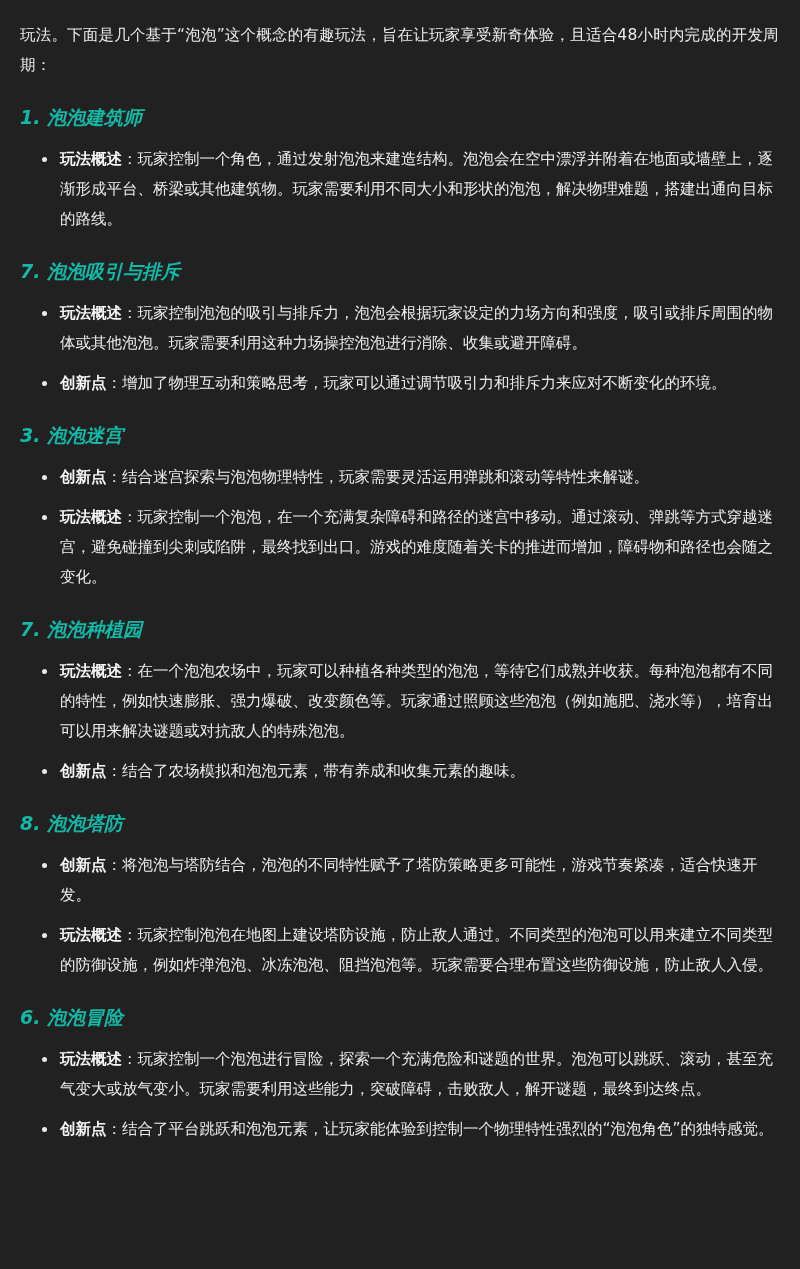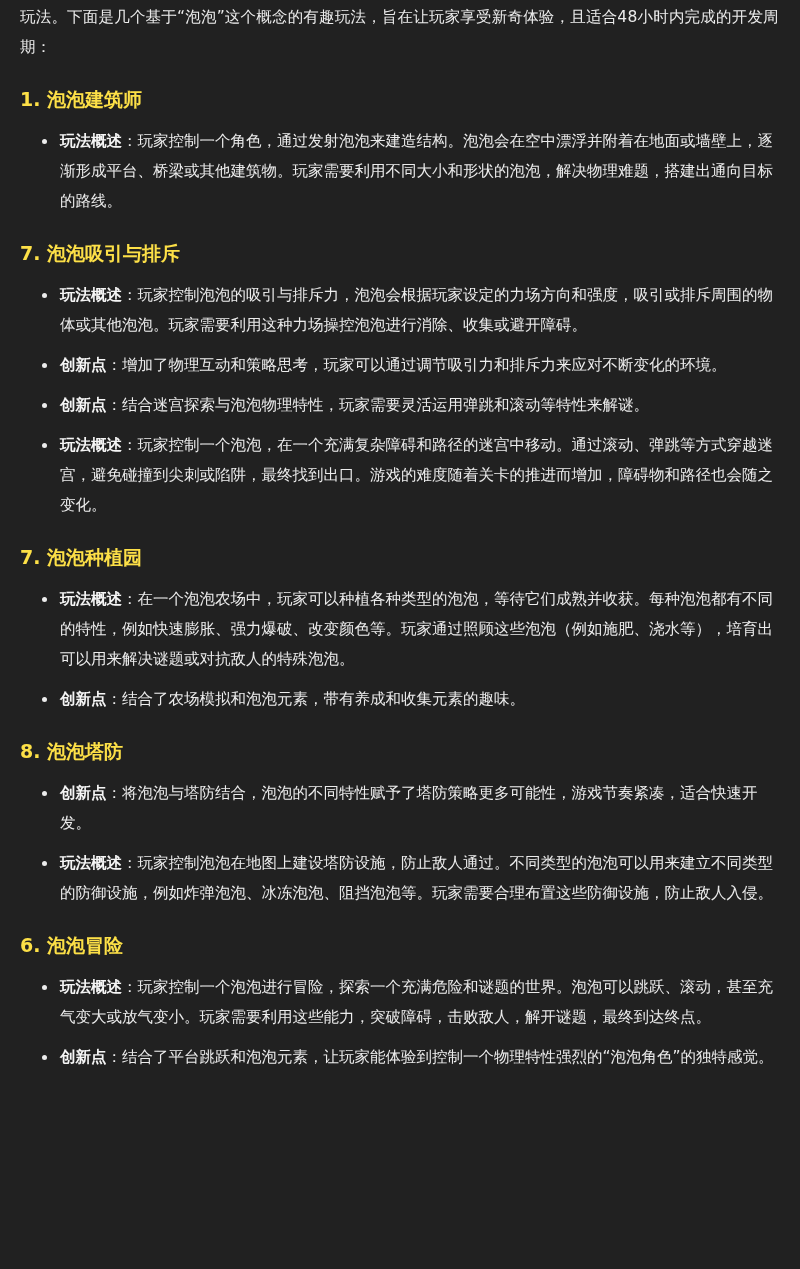--- a/index.html
+++ b/index.html
@@ -14,29 +14,30 @@
     color: #ececec;
     font-family: "DejaVu Sans", "Liberation Sans", sans-serif;
     font-size: 15.5px;
     line-height: 30px;
   }
   .content {
     padding: 0 20px 0 20px;
   }
   .intro {
     margin: 0;
-    padding-top: 2px;
+    padding-top: 20px;
     letter-spacing: 0.2px;
   }
   .section-title {
     margin: 22px 0 12px 0;
     font-size: 19px;
     font-weight: bold;
-    color: #fde047;
+    color: #14b8a6;
     line-height: 30px;
+    font-style: italic;
   }
   ul.bullets {
     list-style: none;
     margin: 4px;
     padding: 0 0 0 16px;
   }
   ul.bullets li {
     position: relative;
     padding-left: 20px;
     margin-bottom: 10px;
@@ -80,20 +81,21 @@
         <span class="label">玩法概述</span><span>：</span><span class="text">玩家控制泡泡的吸引与排斥力，泡泡会根据玩家设定的力场方向和强度，吸引或排斥周围的物体或其他泡泡。玩家需要利用这种力场操控泡泡进行消除、收集或避开障碍。</span>
       </li>
       <li>
         <span class="dot"></span>
         <span class="label">创新点</span><span>：</span><span class="text">增加了物理互动和策略思考，玩家可以通过调节吸引力和排斥力来应对不断变化的环境。</span>
       </li>
     </ul>
   </div>
 
   <div class="section">
+    <h3 class="section-title">3. 泡泡迷宫</h3>
     <ul class="bullets">
       <li>
         <span class="dot"></span>
         <span class="label">创新点</span><span>：</span><span class="text">结合迷宫探索与泡泡物理特性，玩家需要灵活运用弹跳和滚动等特性来解谜。</span>
       </li>
       <li>
         <span class="dot"></span>
         <span class="label">玩法概述</span><span>：</span><span class="text">玩家控制一个泡泡，在一个充满复杂障碍和路径的迷宫中移动。通过滚动、弹跳等方式穿越迷宫，避免碰撞到尖刺或陷阱，最终找到出口。游戏的难度随着关卡的推进而增加，障碍物和路径也会随之变化。</span>
       </li>
     </ul>

